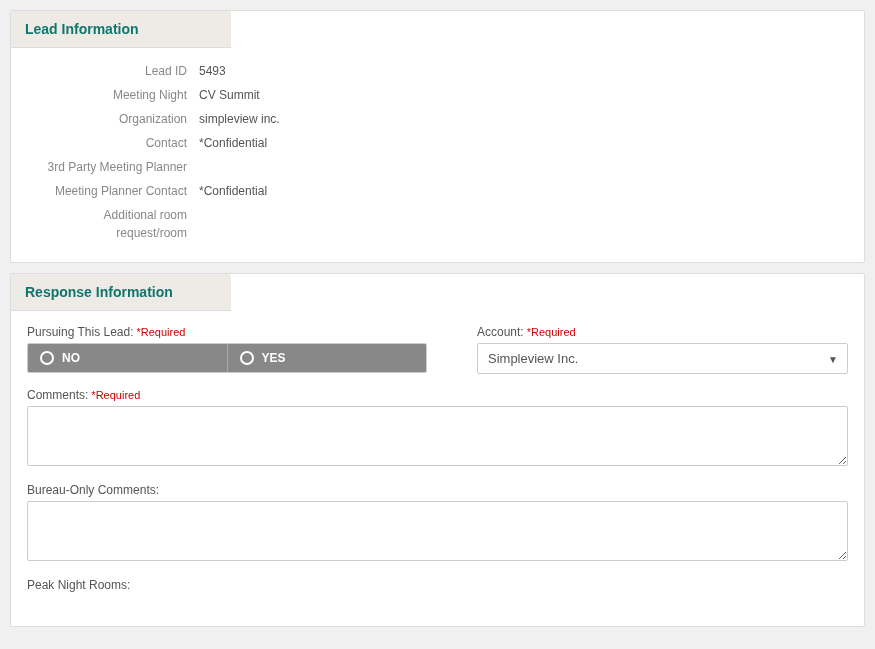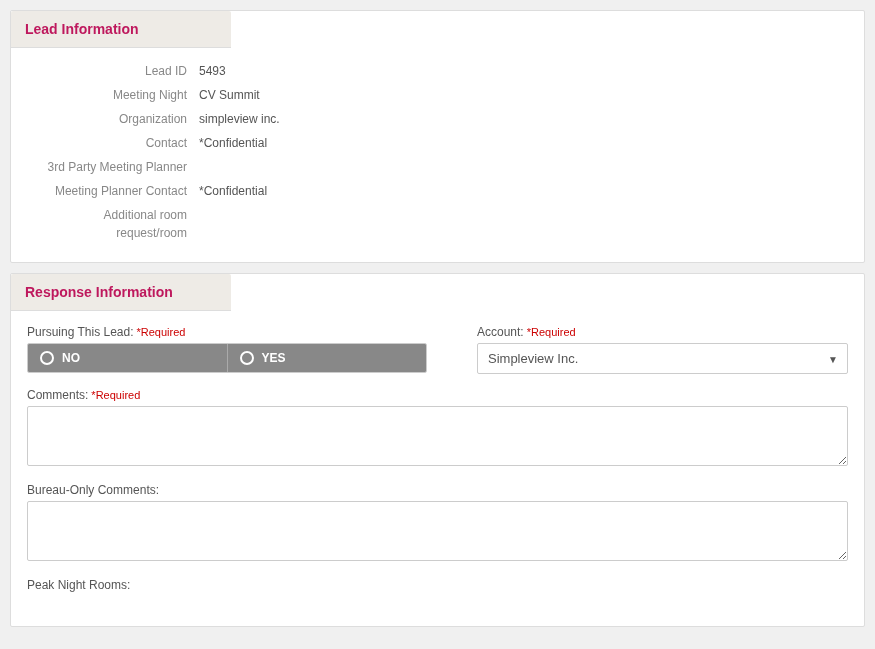--- a/index.html
+++ b/index.html
@@ -16,21 +16,21 @@
       border: 1px solid #ddd;
       margin-bottom: 10px;
       border-radius: 2px;
     }
 
     .panel-header {
       background: #eeebe6;
       padding: 10px 14px;
       font-size: 14px;
       font-weight: bold;
-      color: #be185d;
+      color: #0f766e;
       border-bottom: 1px solid #ddd;
       display: inline-block;
       min-width: 220px;
       border-radius: 2px 2px 0 0;
     }
 
     
     .lead-info-grid {
       display: grid;
       grid-template-columns: 160px 1fr;

